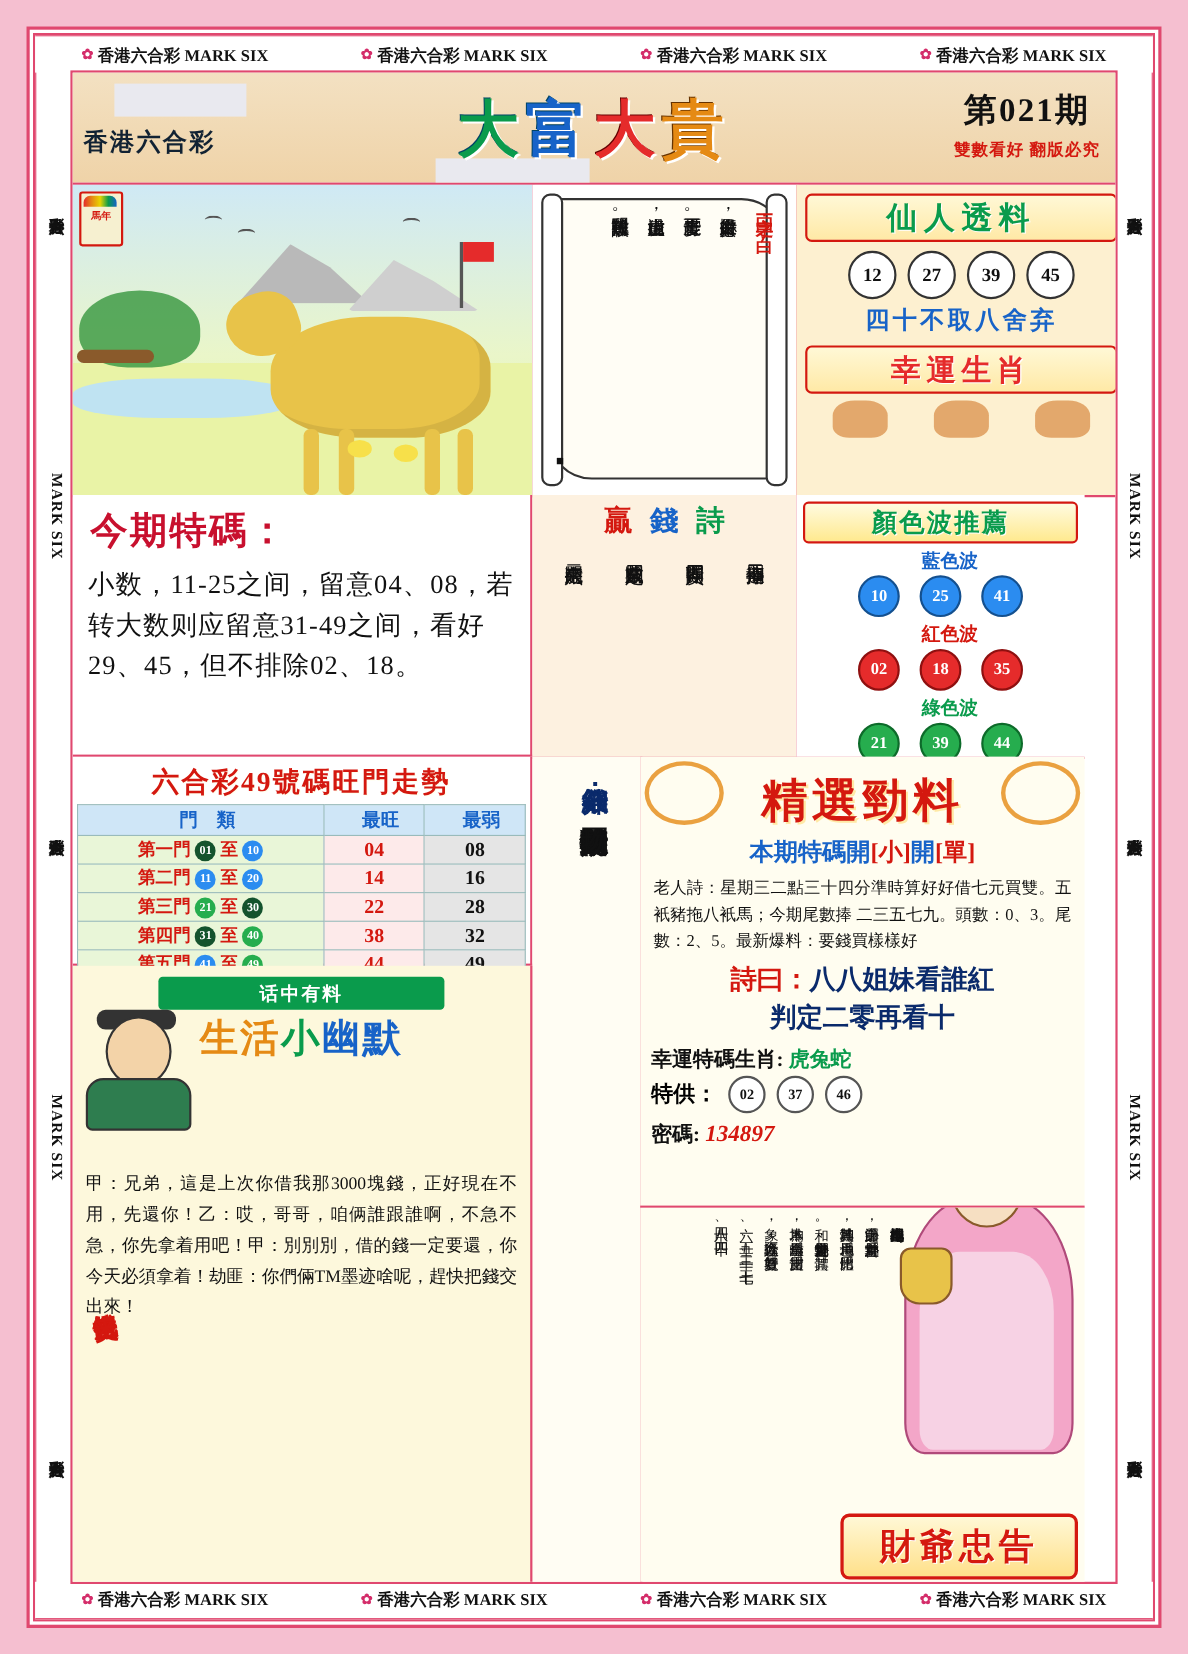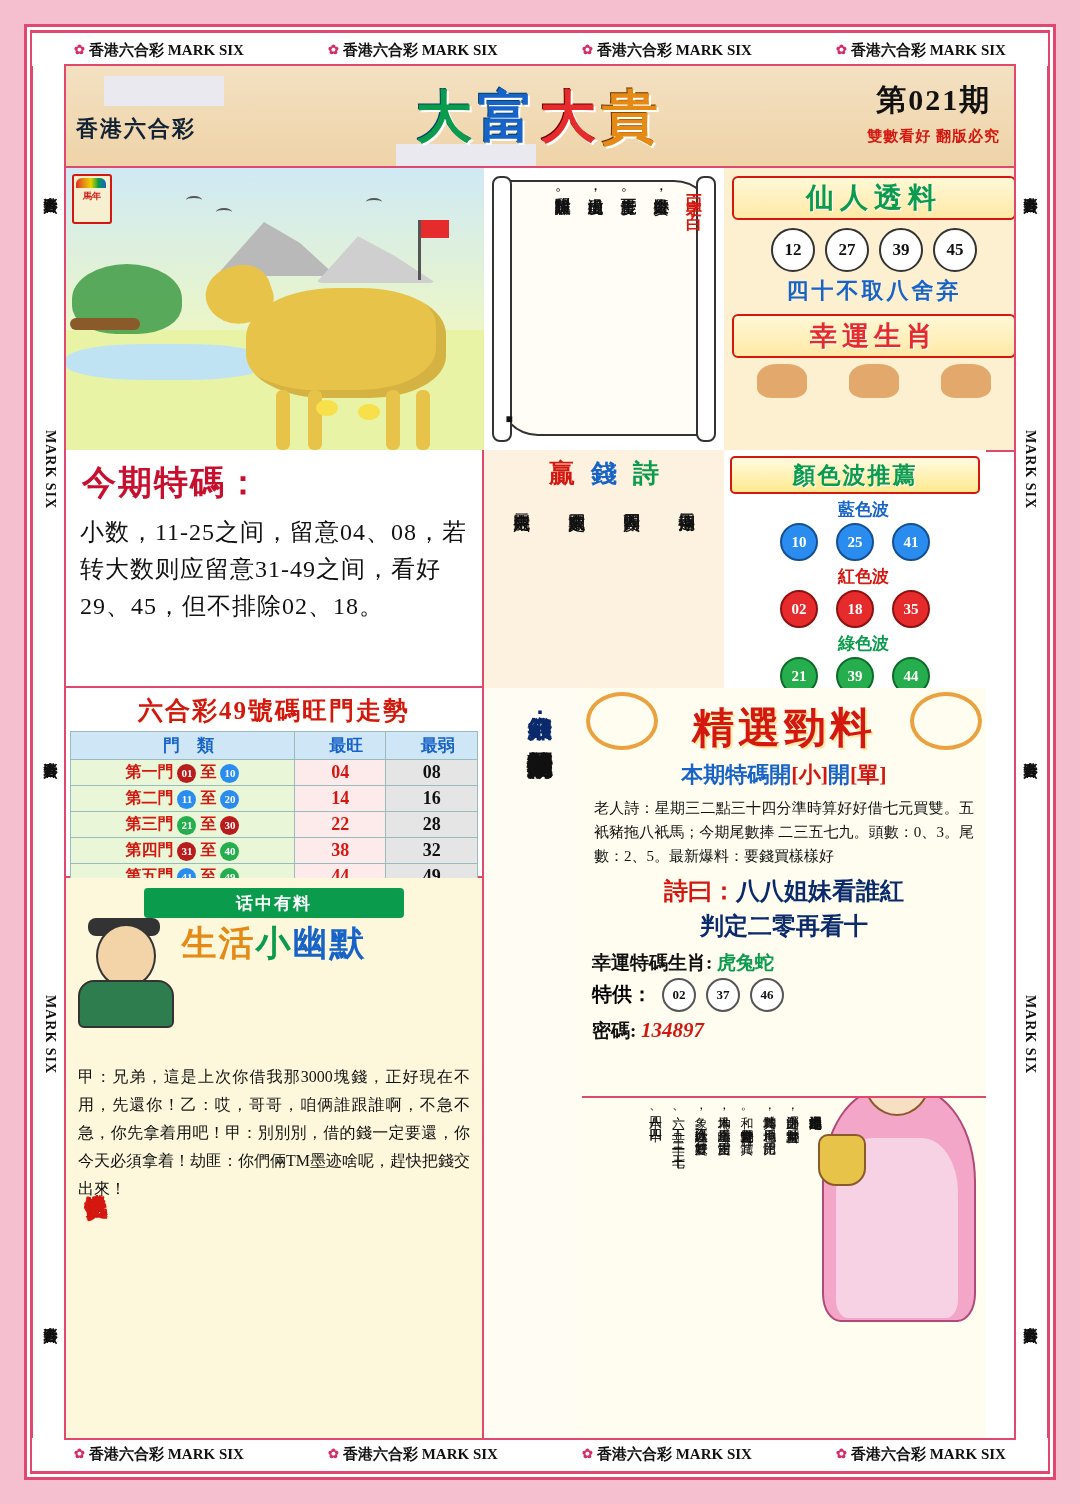--- a/index.html
+++ b/index.html
@@ -235,21 +235,21 @@
   table.tt{width:100%;border-collapse:collapse;font-size:16px;}
   table.tt th,table.tt td{border:1px solid #9bb;text-align:center;padding:2px 0;}
   table.tt th{background:#cfe6f7;color:#1763c8;font-weight:bold;font-size:17px;padding-left:12px;}
   table.tt td.lbl{background:#e9f6d8;color:#d4180f;font-weight:bold;font-size:16px;white-space:nowrap;}
   table.tt td.hot{background:#fdeaea;color:#d4180f;font-weight:bold;font-size:18px;}
   table.tt td.cold{background:#e5e5e5;color:#111;font-weight:bold;font-size:18px;}
   .mini{
     display:inline-block;width:19px;height:19px;line-height:19px;border-radius:50%;
     color:#fff;font-size:11px;font-weight:bold;text-align:center;vertical-align:middle;
   }
-  .mini.r{background:#b91c1c;} .mini.b{background:#2b8cf0;} .mini.g{background:#26ad4e;}
+  .mini.r{background:#14532d;} .mini.b{background:#2b8cf0;} .mini.g{background:#26ad4e;}
 
   
   .strip{
     position:absolute;left:418px;top:520px;width:98px;height:756px;
     border-right:2px solid #e0486f;background:#fffdf3;overflow:hidden;
   }
   .strip .vtxt{
     writing-mode:vertical-rl;text-orientation:upright;
     margin:10px auto 0;font-size:26px;font-weight:bold;color:#111;line-height:1.5;
     display:block;text-align:left;padding-left:14px;box-sizing:border-box;
@@ -609,17 +609,18 @@
           <div class="vcol">六、十五、二十三、三十七、</div>
           <div class="vcol">四十八、四十四</div>
         </div>
         <div class="deity">
           <div class="robe"></div>
           <div class="robe2"></div>
 
           <div class="head"></div>
           <div class="vase"></div>
         </div>
+        <div class="br-banner">財爺忠告</div>
       </div>
 
     </div>
   </div>
 </div>
 
 </body></html>

